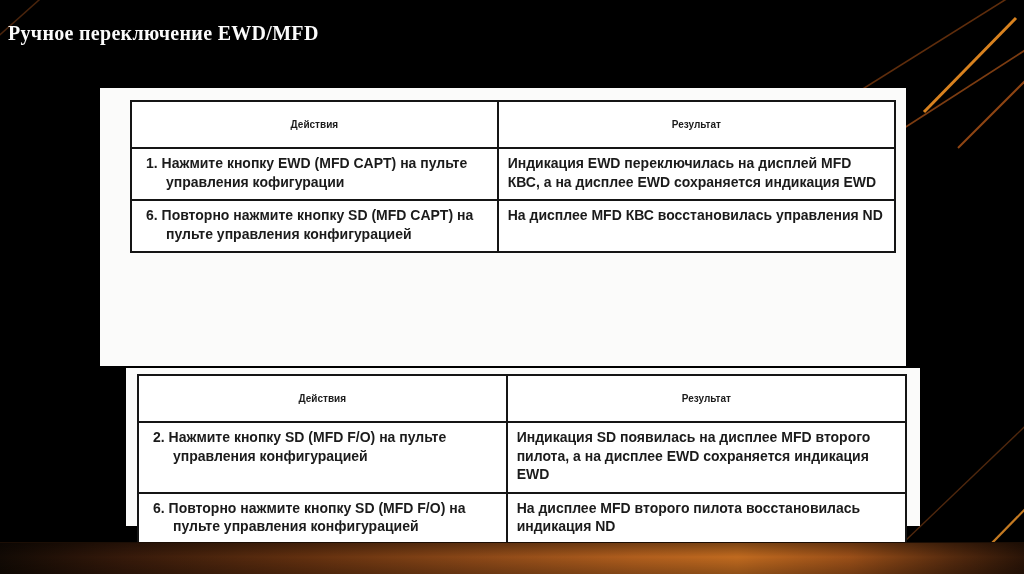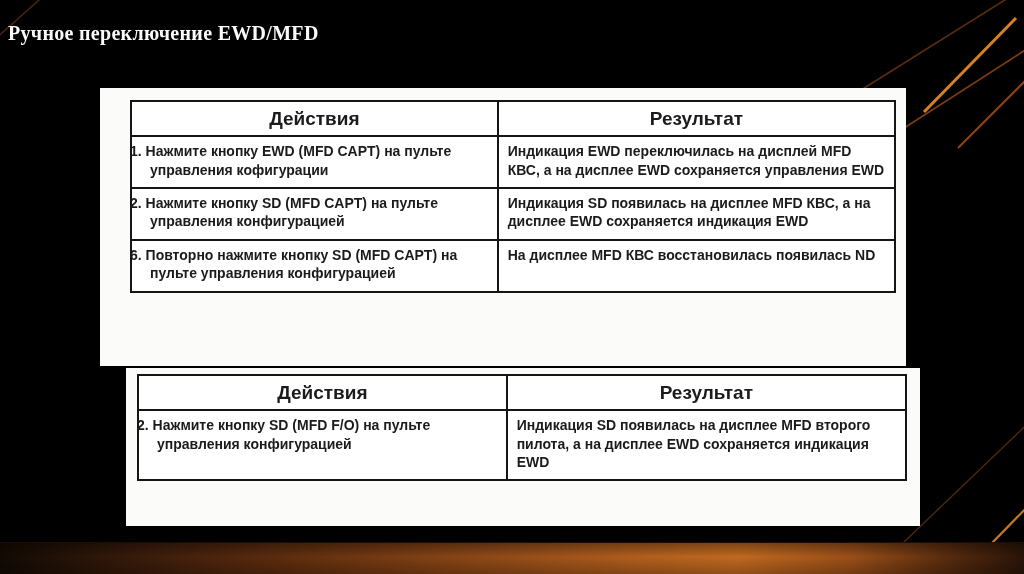--- a/index.html
+++ b/index.html
@@ -37,31 +37,31 @@
 
   col.col-action { width: 48%; }
   col.col-result { width: 52%; }
 
   .proc th, .proc td {
     border: 2px solid #151515;
     color: #1b1b1b;
     line-height: 1.32;
   }
   .proc th {
-    font-size: 19px; font-weight: bold;
+    font-size: 10px; font-weight: bold;
     text-align: center;
-    padding: 4px 6px;
+    padding: 16px 6px;
   }
   .proc td {
     font-size: 14px; font-weight: bold;
     vertical-align: top;
     padding: 5px 9px 8px;
   }
   .proc td.action {
-    padding-left: 18px;
+    padding-left: 34px;
     text-indent: -20px;
   }
 
   .bottom-bar {
     position: absolute; left: 0; bottom: 0;
     width: 1024px; height: 32px;
     background: linear-gradient(90deg,
       #120a04 0%, #35190a 12%, #63300f 30%, #8f4a18 48%,
       #b05e1d 62%, #c06a1f 72%, #9a4f18 83%, #552a0e 93%, #2a1407 100%);
     border-top: 1px solid #1c0e05;
@@ -104,29 +104,25 @@
       </colgroup>
     <thead>
       <tr>
         <th>Действия</th>
         <th>Результат</th>
       </tr>
     </thead>
     <tbody>
       <tr>
         <td class="action">1. Нажмите кнопку EWD (MFD CAPT) на пульте управления кофигурации</td>
-        <td class="result">Индикация EWD переключилась на дисплей MFD КВС, а на дисплее EWD сохраняется управления EWD</td>
-      </tr>
-      <tr>
-        <td class="action">2. Нажмите кнопку SD (MFD CAPT) на пульте управления конфигурацией</td>
-        <td class="result">Индикация SD появилась на дисплее MFD КВС, а на дисплее EWD сохраняется индикация EWD</td>
+        <td class="result">Индикация EWD переключилась на дисплей MFD КВС, а на дисплее EWD сохраняется индикация EWD</td>
       </tr>
       <tr>
         <td class="action">6. Повторно нажмите кнопку SD (MFD CAPT) на пульте управления конфигурацией</td>
-        <td class="result">На дисплее MFD КВС восстановилась появилась ND</td>
+        <td class="result">На дисплее MFD КВС восстановилась управления ND</td>
       </tr>
     </tbody>
   </table>
 </div>
 
 <div class="panel panel-2">
   <table class="proc">
     <colgroup>
         <col class="col-action">
         <col class="col-result">
@@ -135,17 +131,21 @@
       <tr>
         <th>Действия</th>
         <th>Результат</th>
       </tr>
     </thead>
     <tbody>
       <tr>
         <td class="action">2. Нажмите кнопку SD (MFD F/O) на пульте управления конфигурацией</td>
         <td class="result">Индикация SD появилась на дисплее MFD второго пилота, а на дисплее EWD сохраняется индикация EWD</td>
       </tr>
+      <tr>
+        <td class="action">6. Повторно нажмите кнопку SD (MFD F/O) на пульте управления конфигурацией</td>
+        <td class="result">На дисплее MFD второго пилота восстановилась индикация ND</td>
+      </tr>
     </tbody>
   </table>
 </div>
 
 <div class="bottom-bar"></div>
 
 </body></html>

